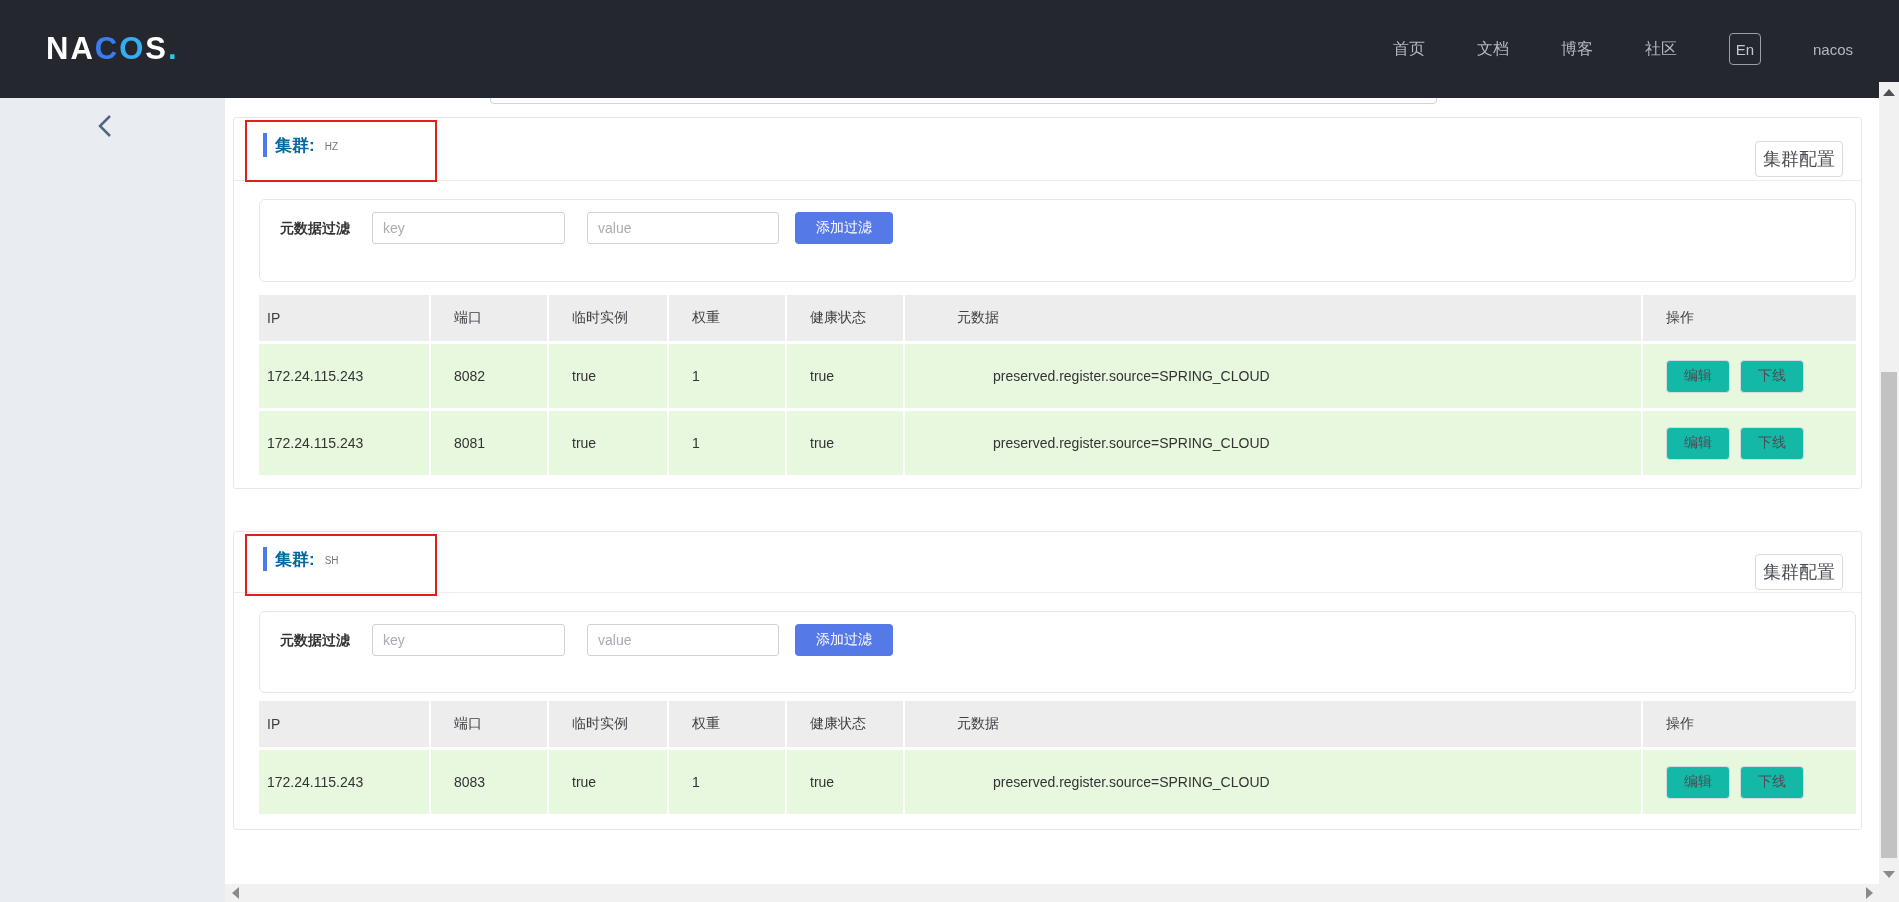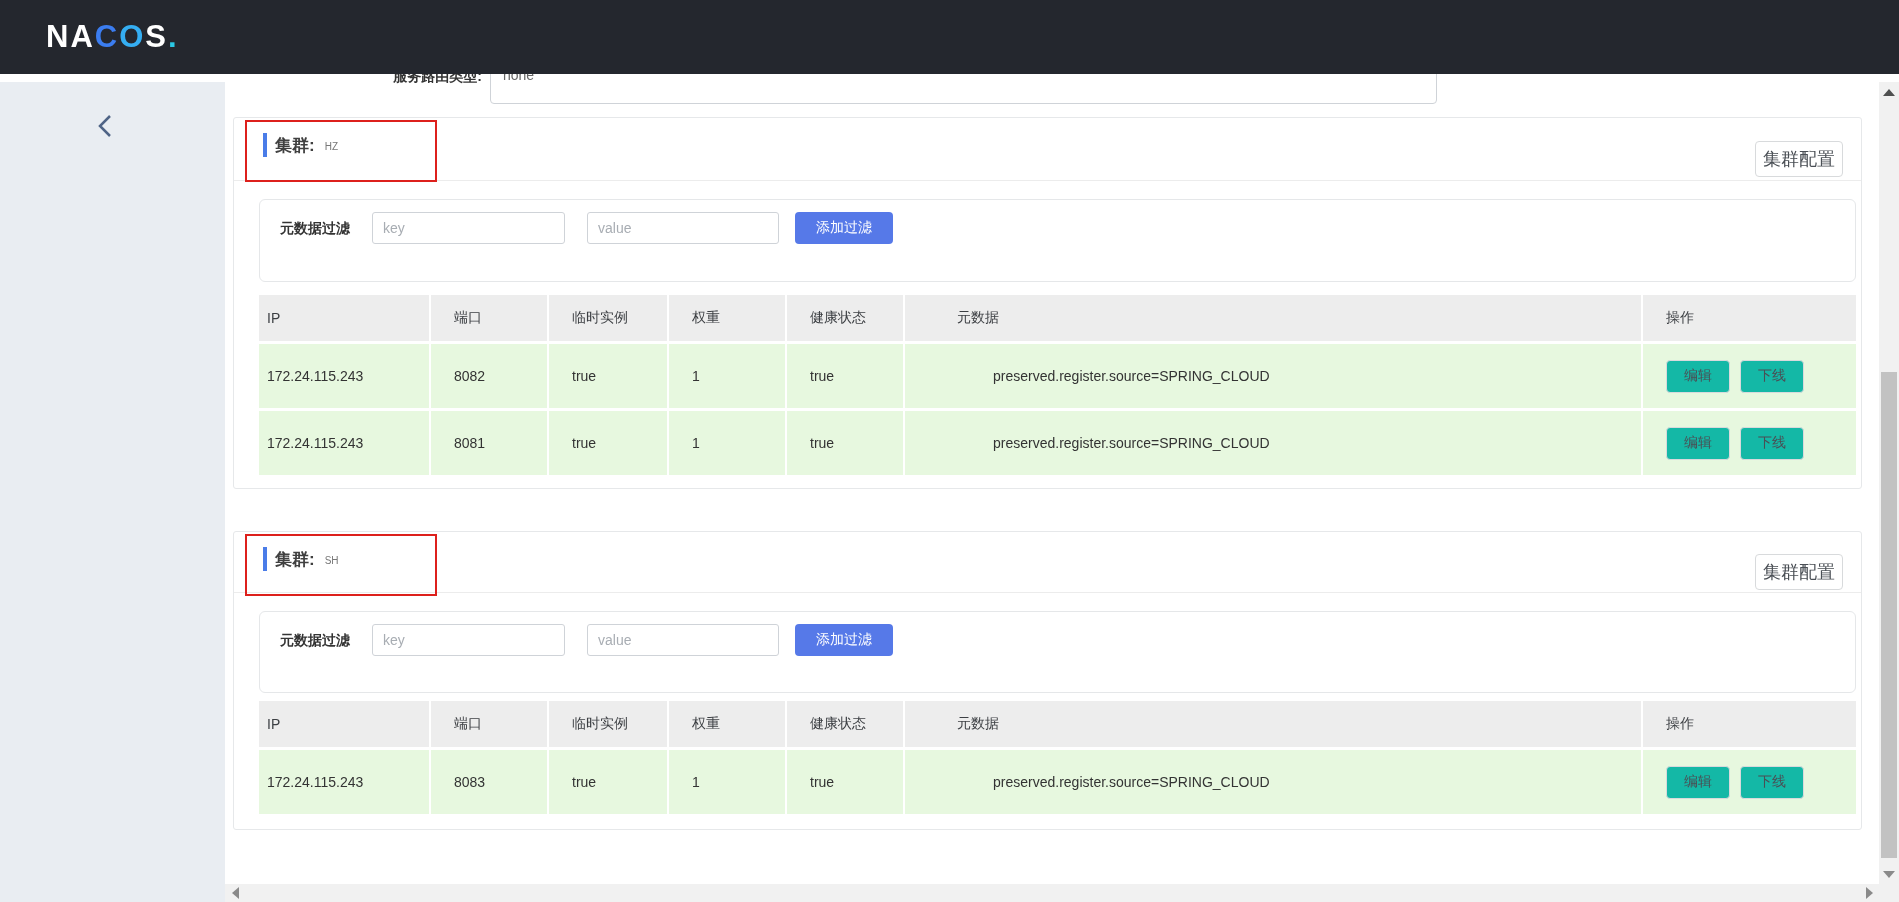--- a/index.html
+++ b/index.html
@@ -1,21 +1,21 @@
 <!DOCTYPE html>
 <html><head>
 <meta charset="utf-8">
 <style>
   * { margin:0; padding:0; box-sizing:border-box; }
   html,body { width:1899px; height:902px; overflow:hidden; background:#fff;
     font-family:"Liberation Sans","DejaVu Sans",sans-serif; }
   .stage { position:relative; width:1899px; height:902px; overflow:hidden; }
 
   
-  .navbar { position:absolute; left:0; top:0; width:1899px; height:74px;
+  .navbar { position:absolute; left:0; top:0; width:1899px; height:98px;
     background:#24272e; z-index:10; display:flex; align-items:center; }
   .logo { margin-left:46px; font-size:31px; font-weight:800; letter-spacing:2px;
     color:#fff; display:flex; align-items:baseline; }
   .logo .p2 { color:#3b7df0; }
   .logo .p2 b { color:#35aef2; font-weight:800; }
   .logo .p4 { color:#2ac8e4; }
   .nav-menu { margin-left:auto; margin-right:46px; display:flex; align-items:center; gap:52px; }
   .nav-item { color:#b4b8bf; font-size:16px; cursor:pointer; }
   .lang-btn { width:32px; height:32px; border:1px solid #9a9ea5; border-radius:4px;
     color:#c3c7cd; font-size:15px; display:flex; align-items:center; justify-content:center; cursor:pointer; }
@@ -41,21 +41,21 @@
   
   .card { position:absolute; left:233px; width:1629px; background:#fff;
     border:1px solid #e6e8ea; border-radius:3px; z-index:4; }
   .card-hz { top:117px; height:372px; }
   .card-sh { top:531px; height:299px; }
   .card-head { position:absolute; left:0; top:0; width:100%; height:63px;
     border-bottom:1px solid #ececec; }
   .card-sh .card-head { height:61px; }
   .cluster-title { position:absolute; left:29px; top:15px; display:flex; align-items:center; }
   .accent-bar { width:4px; height:24px; background:#4a7ce8; margin-right:8px; }
-  .cluster-label { font-size:17px; font-weight:bold; color:#404040; }
+  .cluster-label { font-size:17px; font-weight:bold; color:#0369a1; }
   .cluster-name { font-size:10px; color:#777; margin-left:10px; padding-top:3px; }
   .config-btn { position:absolute; right:18px; top:23px; width:88px; height:36px;
     background:#fff; border:1px solid #d8dadc; border-radius:4px;
     font-size:18px; color:#4a4f55; cursor:pointer; font-family:inherit; }
   .card-sh .config-btn { top:22px; }
 
   .annotation { position:absolute; border:2px solid #dd201c; z-index:9; pointer-events:none; }
   .anno-hz { left:245px; top:120px; width:192px; height:62px; }
   .anno-sh { left:245px; top:534px; width:192px; height:62px; }
 
@@ -114,20 +114,28 @@
 
 <div class="stage">
 
   <div class="navbar">
     <div class="logo">
       <span>NA</span>
         <span class="p2"><span>C</span><b>O</b></span>
         <span>S</span>
         <span class="p4">.</span>
     </div>
+    <div class="nav-menu">
+      <span class="nav-item">首页</span>
+      <span class="nav-item">文档</span>
+      <span class="nav-item">博客</span>
+      <span class="nav-item">社区</span>
+      <span class="lang-btn">En</span>
+      <span class="nav-user">nacos</span>
+    </div>
   </div>
 
   <div class="sidebar">
     <svg class="collapse" viewBox="0 0 36 36">
       <polyline points="22,8 12,18 22,28" fill="none" stroke="currentColor" stroke-width="2.5"></polyline>
     </svg>
   </div>
 
   <div class="main"></div>
 

